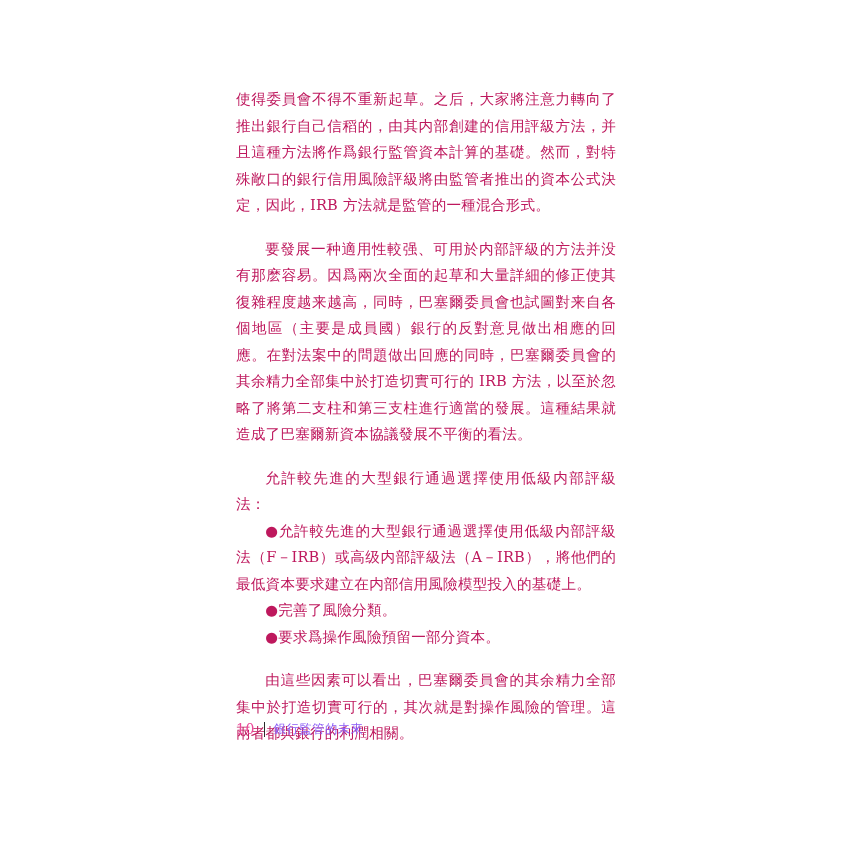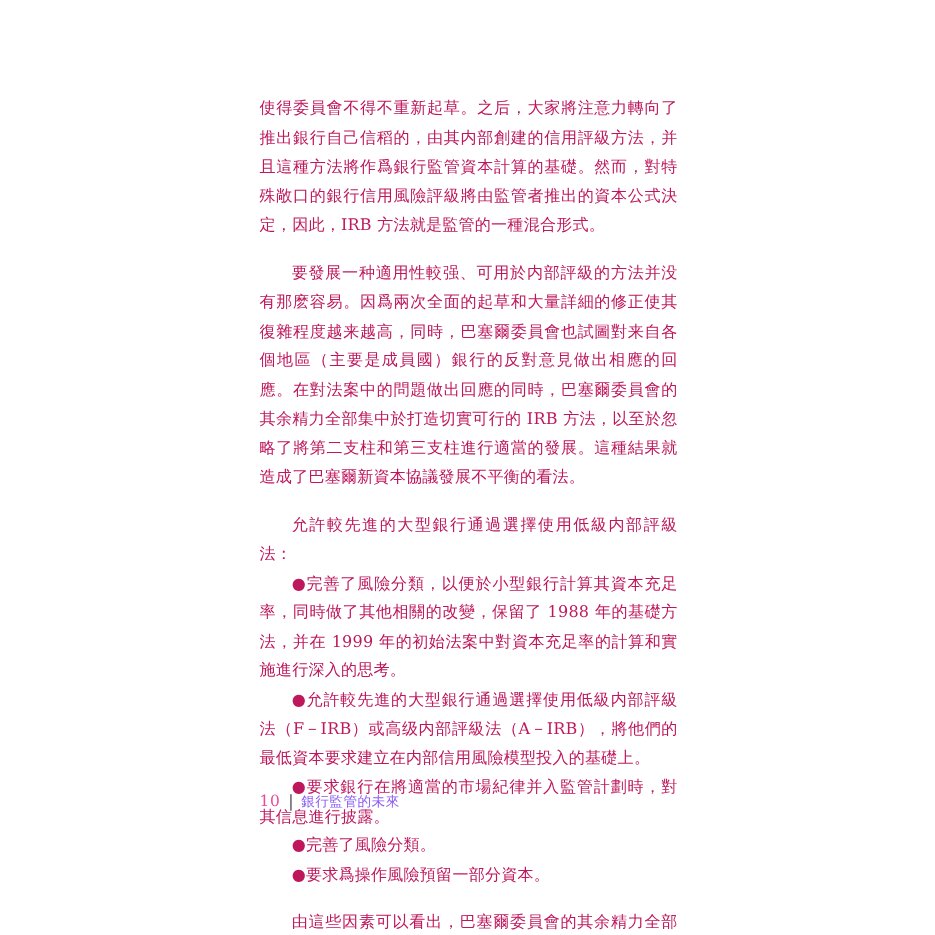--- a/index.html
+++ b/index.html
@@ -82,23 +82,21 @@
 </style>
 </head>
 <body>
 
 <div class="page">
 
   <div class="text-column">
     <p class="para">使得委員會不得不重新起草。之后，大家將注意力轉向了推出銀行自己信稻的，由其内部創建的信用評級方法，并且這種方法將作爲銀行監管資本計算的基礎。然而，對特殊敞口的銀行信用風險評級將由監管者推出的資本公式決定，因此，IRB 方法就是監管的一種混合形式。</p>
     <p class="para indent-2">要發展一种適用性較强、可用於内部評級的方法并没有那麽容易。因爲兩次全面的起草和大量詳細的修正使其復雜程度越来越高，同時，巴塞爾委員會也試圖對来自各個地區（主要是成員國）銀行的反對意見做出相應的回應。在對法案中的問題做出回應的同時，巴塞爾委員會的其余精力全部集中於打造切實可行的 IRB 方法，以至於忽略了將第二支柱和第三支柱進行適當的發展。這種結果就造成了巴塞爾新資本協議發展不平衡的看法。</p>
     <p class="para indent-2">允許較先進的大型銀行通過選擇使用低級内部評級法：</p>
-    <p class="para bullet-para"><span>●</span><span>完善了風險分類，以便於小型銀行計算其資本充足率，同時做了其他相關的改變，保留了 1988 年的基礎方法，并在 1999 年的初始法案中對資本充足率的計算和實施進行深入的思考。</span></p>
     <p class="para bullet-para"><span>●</span><span>允許較先進的大型銀行通過選擇使用低級内部評級法（F－IRB）或高级内部評級法（A－IRB），將他們的最低資本要求建立在内部信用風險模型投入的基礎上。</span></p>
-    <p class="para bullet-para"><span>●</span><span>要求銀行在將適當的市場紀律并入監管計劃時，對其信息進行披露。</span></p>
     <p class="para bullet-para"><span>●</span><span>完善了風險分類。</span></p>
     <p class="para bullet-para"><span>●</span><span>要求爲操作風險預留一部分資本。</span></p>
     <p class="para indent-2">由這些因素可以看出，巴塞爾委員會的其余精力全部集中於打造切實可行的，其次就是對操作風險的管理。這兩者都與銀行的利潤相關。</p>
   </div>
 
   <div class="page-footer">
     <span class="folio">10</span>
     <span class="folio-rule"></span>
     <span class="running-title">銀行監管的未來</span>
   </div>

